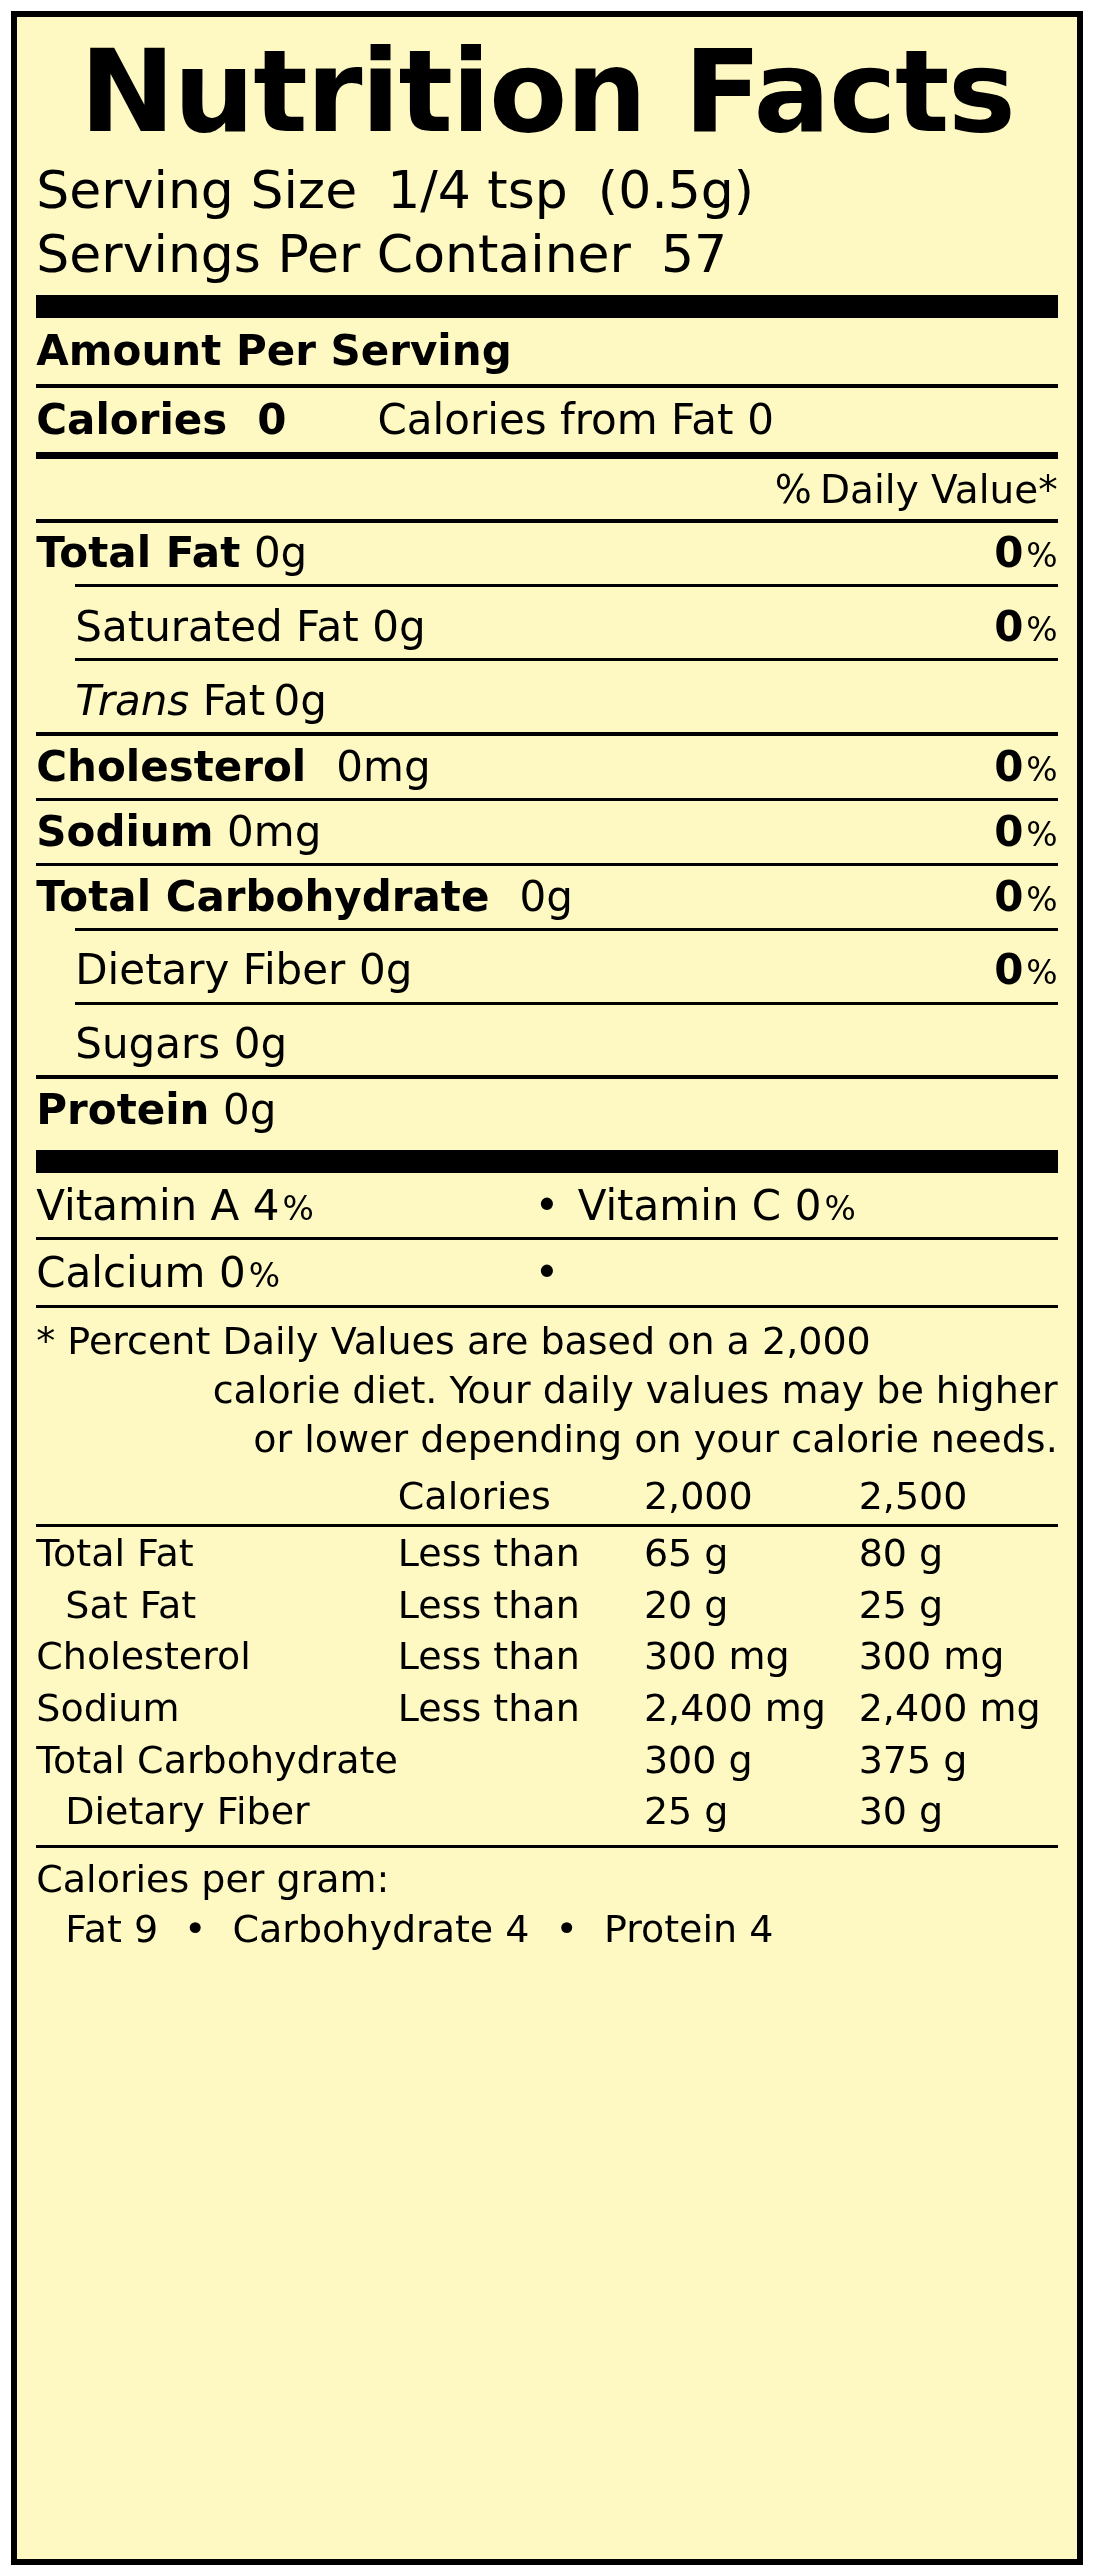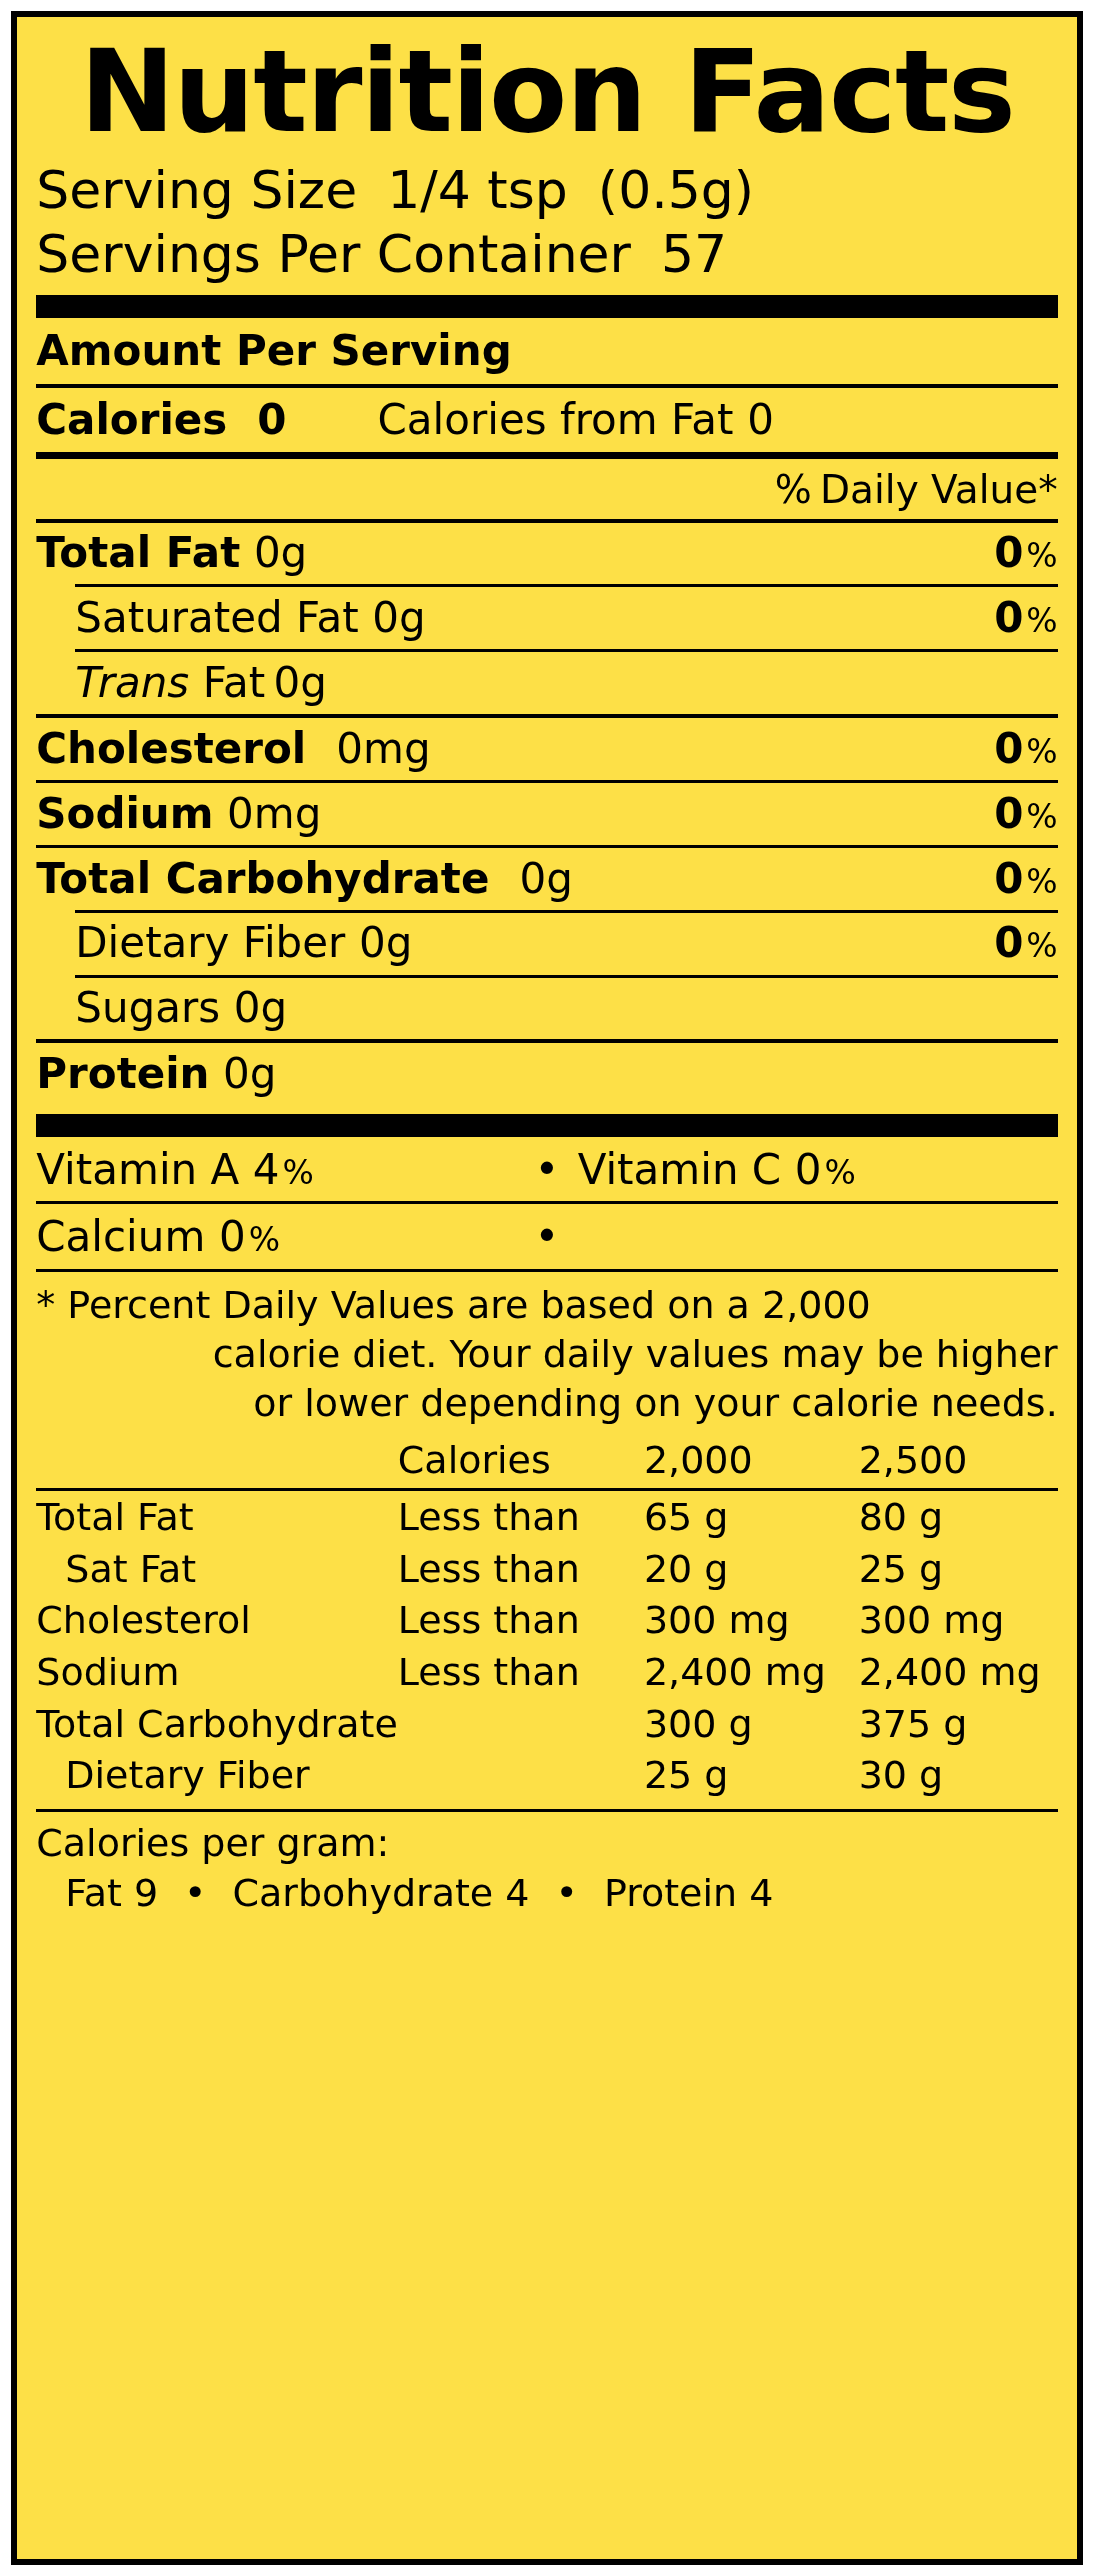--- a/index.html
+++ b/index.html
@@ -20,21 +20,21 @@
     width: 1094px;
     height: 2576px;
     padding: 10.6px 10.6px 10.6px 10.6px;
   }
 
   .label {
     box-sizing: border-box;
     width: 100%;
     height: 100%;
     border: 6px solid #000;
-    background: #fde047;
+    background: #fef9c3;
     padding: 13.6px 19.7px 12px 19.7px;
     display: block;
   }
 
   
   .title {
     font-weight: bold;
     font-size: 114px;
     line-height: 1.0;
     letter-spacing: -1.5px;
@@ -85,21 +85,21 @@
     line-height: 1.15;
     white-space: nowrap;
   }
   .row .left { display: flex; align-items: baseline; }
   .row .right { display: flex; align-items: baseline; }
 
   .b { font-weight: bold; }
   .sp { display: inline-block; width: 13.6px; }
   .sp-sm { display: inline-block; width: 8.3px; }
   .sp-lg { display: inline-block; width: 30px; }
-  .indent { padding-left: 39px; }
+  .indent { padding-left: 39px; margin-top: 9px; }
 
   .pct-sign { font-size: 33px; padding-left: 3px; }
 
   .amount-row {
     font-weight: bold;
     font-size: 42px;
     padding: 8.3px 0 8.3px 0;
     white-space: nowrap;
   }
 

